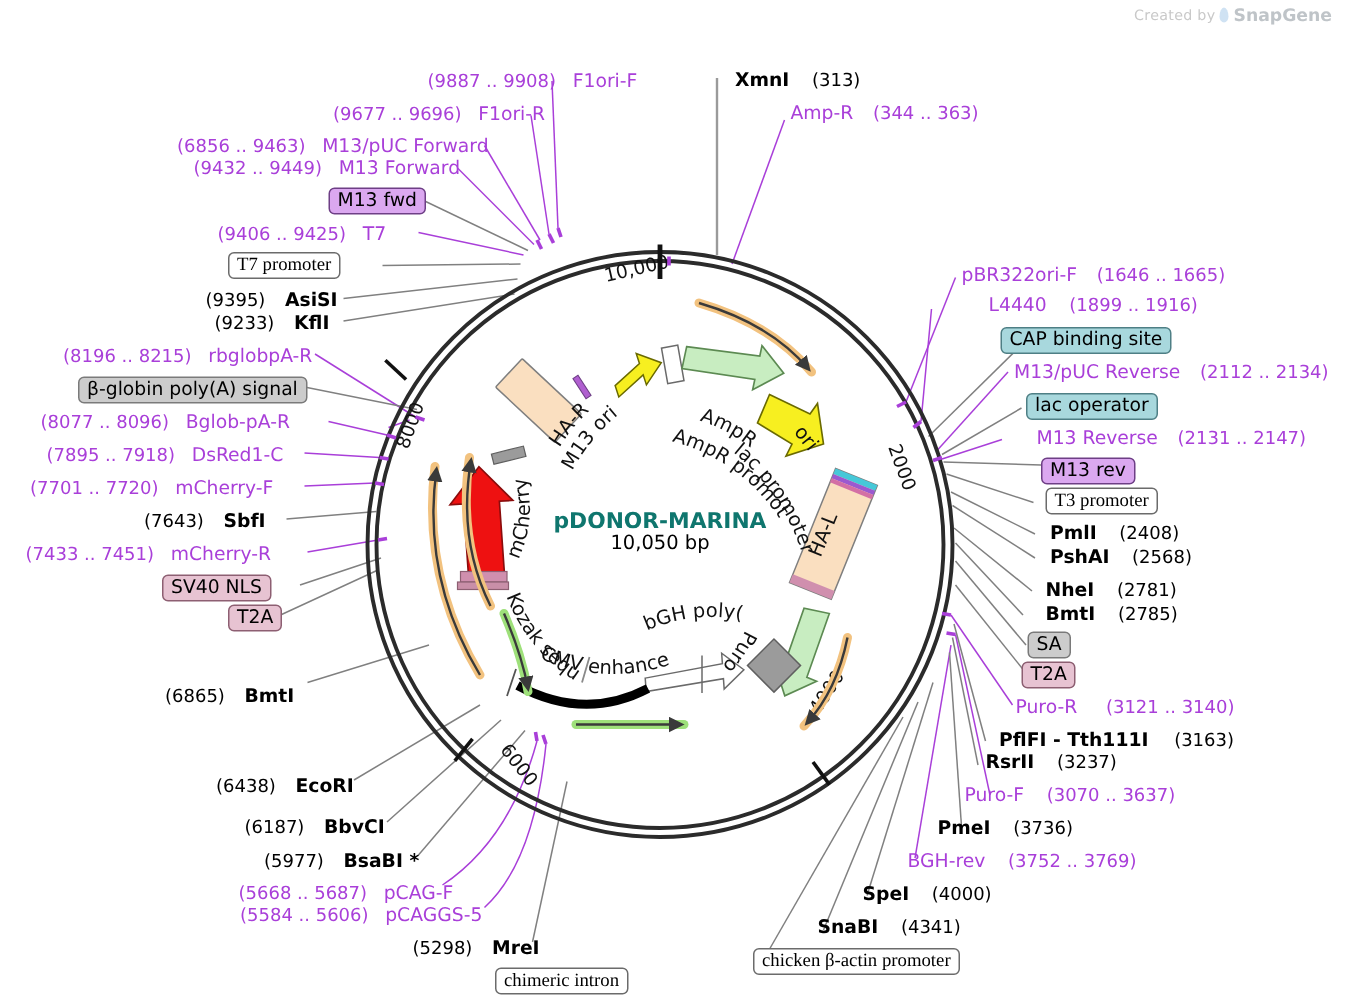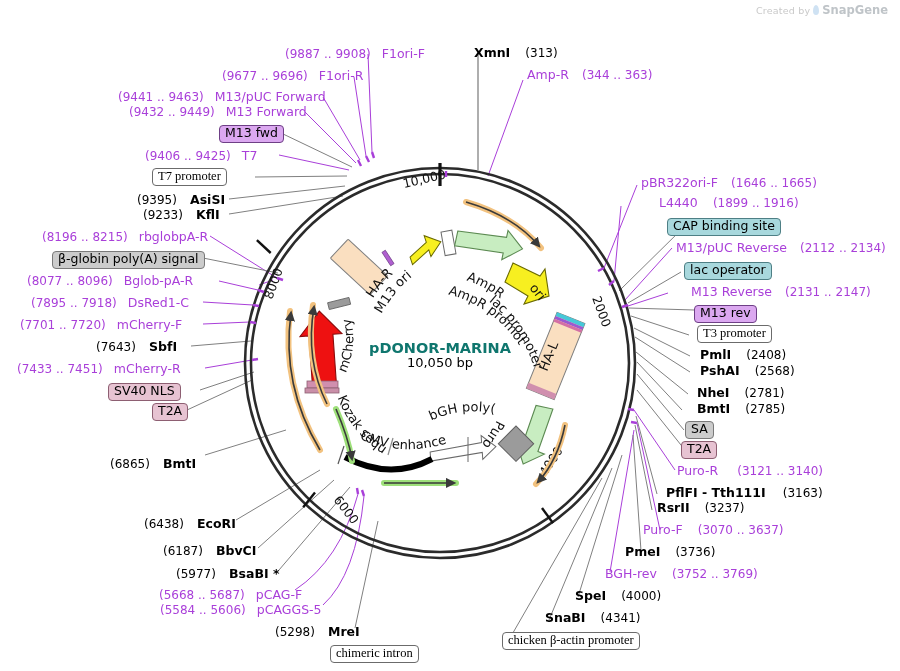--- a/index.html
+++ b/index.html
@@ -291,21 +291,21 @@
 
   <div class="lbl" style="left:285px;top:45px;text-align:center;">
     <span class="prange">(9887 .. 9908)</span>
     <span class="primer" style="margin-left:6px;">F1ori-F</span>
   </div>
   <div class="lbl" style="left:222px;top:67px;">
     <span class="prange">(9677 .. 9696)</span>
     <span class="primer" style="margin-left:6px;">F1ori-R</span>
   </div>
   <div class="lbl" style="left:118px;top:88px;">
-    <span class="prange">(9441 .. 9463)</span>
+    <span class="prange">(6856 .. 9463)</span>
     <span class="primer" style="margin-left:6px;">M13/pUC Forward</span>
   </div>
   <div class="lbl" style="left:129px;top:103px;">
     <span class="prange">(9432 .. 9449)</span>
     <span class="primer" style="margin-left:6px;">M13 Forward</span>
   </div>
   <div class="lbl" style="left:219px;top:124px;">
     <span class="chip violet">M13 fwd</span>
   </div>
   <div class="lbl" style="left:145px;top:147px;">
@@ -383,21 +383,21 @@
     <span class="primer" style="margin-left:6px;">pCAGGS-5</span>
   </div>
   <div class="lbl" style="left:275px;top:623px;">
     <span class="pos">(5298)</span>
     <span class="enz" style="margin-left:8px;">MreI</span>
   </div>
   <div class="lbl" style="left:330px;top:644px;">
     <span class="chip white">chimeric intron</span>
   </div>
 
-  <div class="lbl" style="left:474px;top:44px;">
+  <div class="lbl" style="left:490px;top:44px;">
     <span class="enz">XmnI</span>
     <span class="pos" style="margin-left:10px;">(313)</span>
   </div>
   <div class="lbl" style="left:527px;top:66px;">
     <span class="primer">Amp-R</span>
     <span class="prange" style="margin-left:8px;">(344 .. 363)</span>
   </div>
 
   <div class="lbl" style="left:641px;top:174px;">
     <span class="primer">pBR322ori-F</span>

